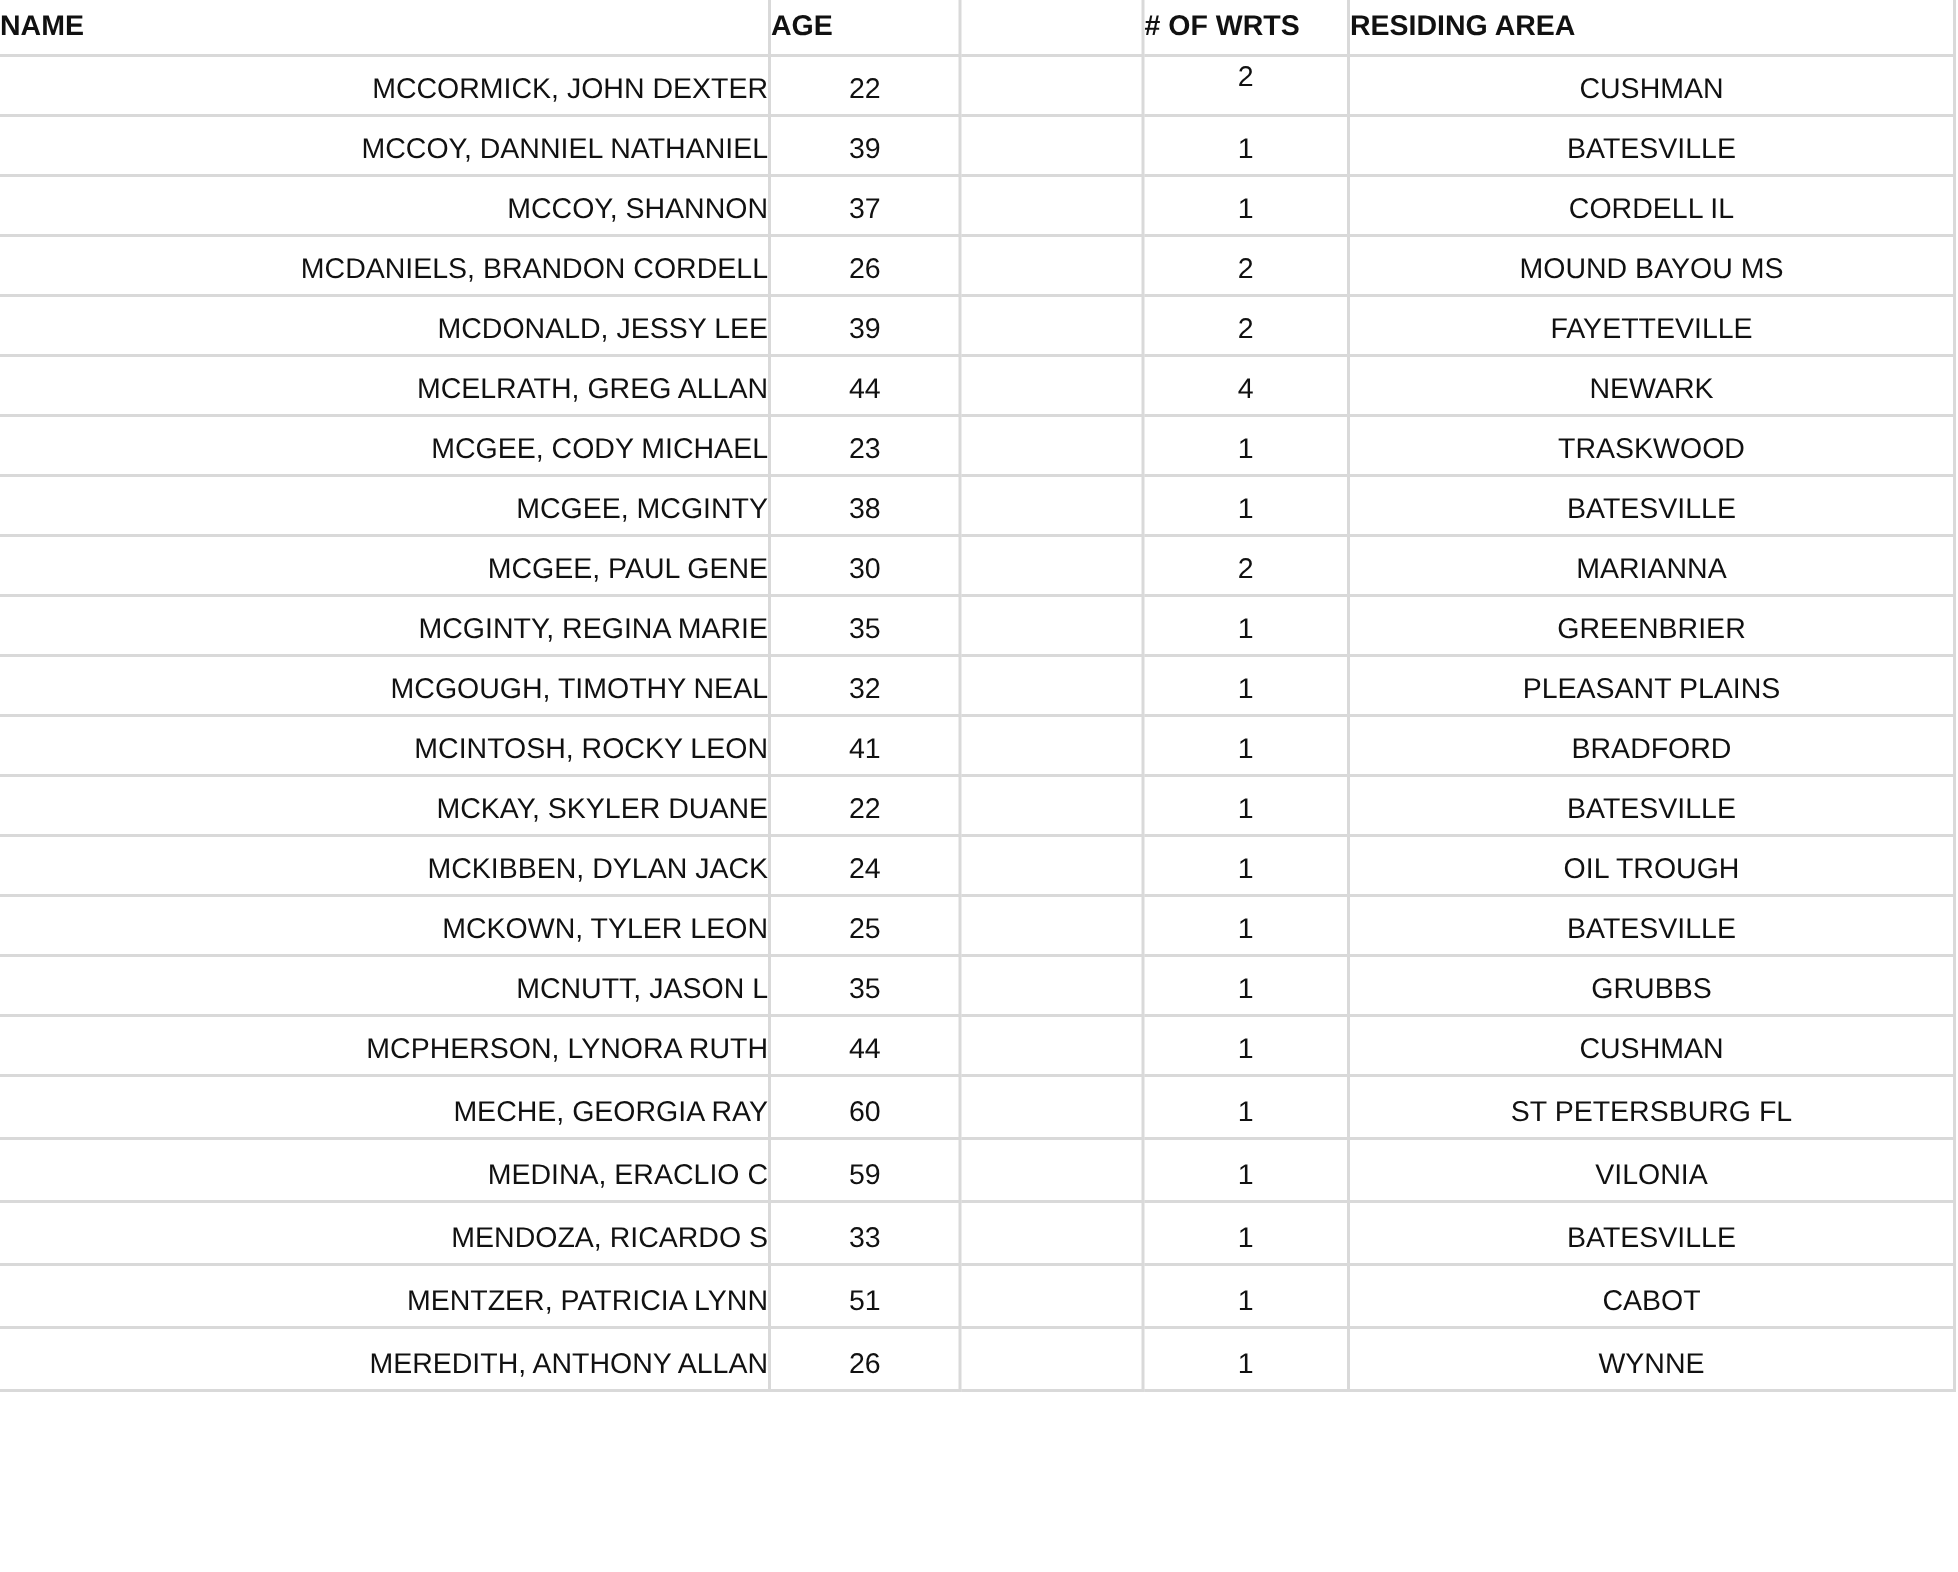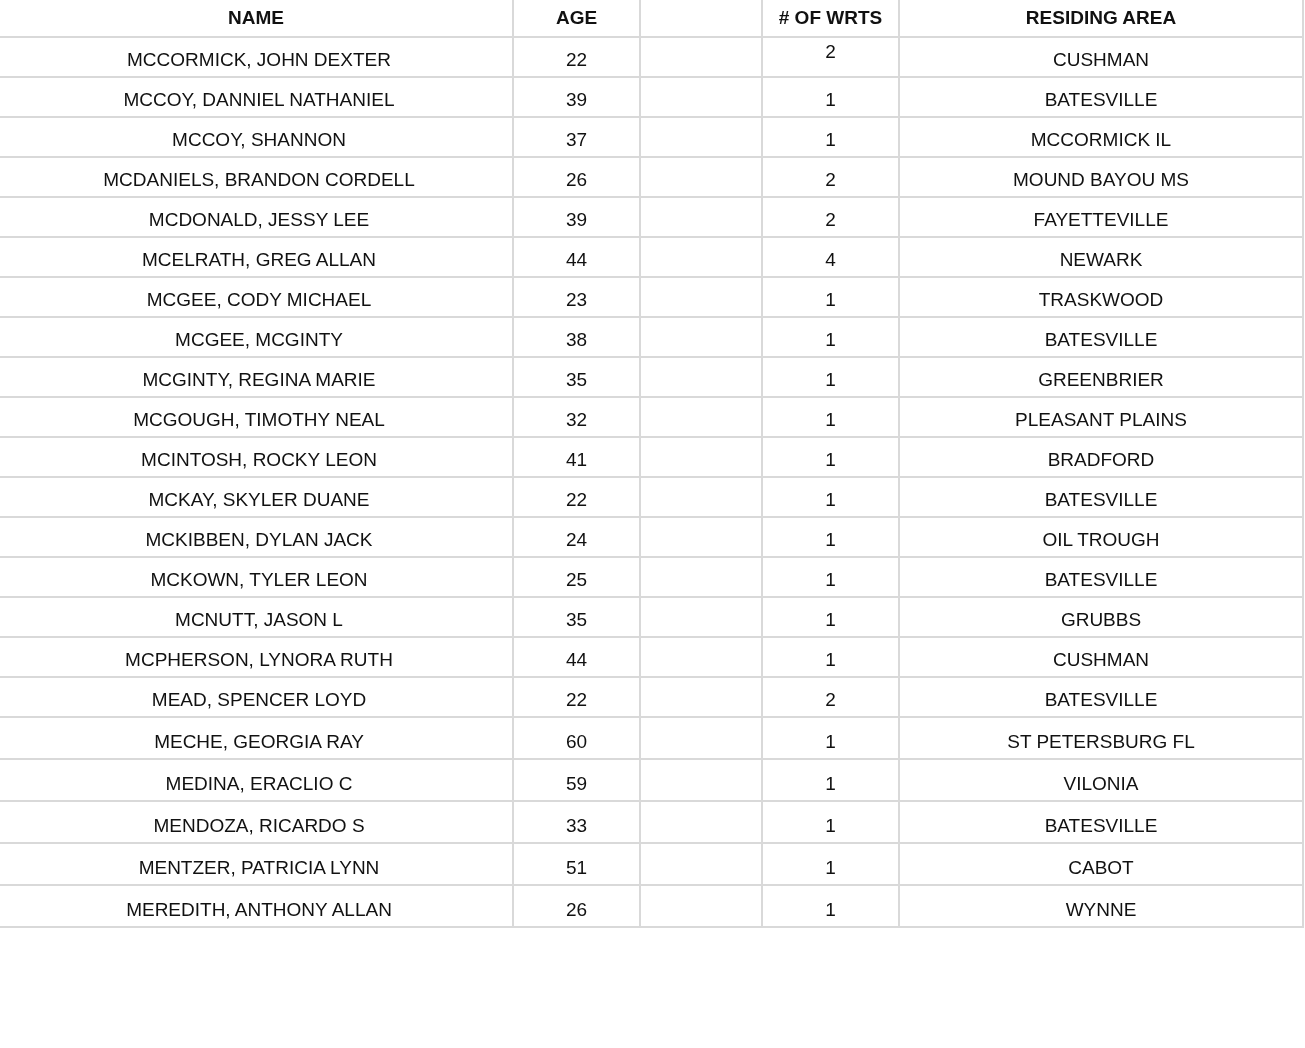--- a/index.html
+++ b/index.html
@@ -1,25 +1,25 @@
 <!DOCTYPE html>
 <html><head>
 <meta charset="utf-8">
 <style>
   html, body { margin: 0; padding: 0; background: #ffffff; }
   body { width: 1305px; height: 1048px; overflow: hidden; position: relative;
          font-family: "Liberation Sans", sans-serif; color: #111; }
   table { border-collapse: collapse; table-layout: fixed; position: absolute; left: 0; top: 0; }
   td, th { border-right: 2px solid #d9d9d9; border-bottom: 2px solid #d9d9d9; padding: 0;
            font-size: 19px; white-space: nowrap; overflow: hidden; }
-  th { height: 36px; font-weight: bold; text-align: center; vertical-align: middle; }
+  th { height: 36px; font-weight: bold; text-align: left; vertical-align: middle; }
   td { vertical-align: bottom; padding-bottom: 5px; }
   tr.r40 td { height: 33px; }
   tr.r42 td { height: 35px; }
-  td.name { text-align: center; padding-left: 6px; }
+  td.name { text-align: right; padding-left: 6px; }
   td.c { text-align: center; }
   td.top { vertical-align: top; padding-top: 3px; padding-bottom: 0; }
   col.c1 { width: 513px; } col.c2 { width: 127px; } col.c3 { width: 122px; }
   col.c4 { width: 137px; } col.c5 { width: 404px; }
 </style>
 </head>
 <body>
 
 <table>
   <colgroup>
@@ -51,21 +51,21 @@
         <td class="c">39</td>
         <td class="c"></td>
         <td class="c">1</td>
         <td class="c">BATESVILLE</td>
       </tr>
       <tr class="r40">
         <td class="name">MCCOY, SHANNON</td>
         <td class="c">37</td>
         <td class="c"></td>
         <td class="c">1</td>
-        <td class="c">MCCORMICK IL</td>
+        <td class="c">CORDELL IL</td>
       </tr>
       <tr class="r40">
         <td class="name">MCDANIELS, BRANDON CORDELL</td>
         <td class="c">26</td>
         <td class="c"></td>
         <td class="c">2</td>
         <td class="c">MOUND BAYOU MS</td>
       </tr>
       <tr class="r40">
         <td class="name">MCDONALD, JESSY LEE</td>
@@ -87,20 +87,27 @@
         <td class="c"></td>
         <td class="c">1</td>
         <td class="c">TRASKWOOD</td>
       </tr>
       <tr class="r40">
         <td class="name">MCGEE, MCGINTY</td>
         <td class="c">38</td>
         <td class="c"></td>
         <td class="c">1</td>
         <td class="c">BATESVILLE</td>
+      </tr>
+      <tr class="r40">
+        <td class="name">MCGEE, PAUL GENE</td>
+        <td class="c">30</td>
+        <td class="c"></td>
+        <td class="c">2</td>
+        <td class="c">MARIANNA</td>
       </tr>
       <tr class="r40">
         <td class="name">MCGINTY, REGINA MARIE</td>
         <td class="c">35</td>
         <td class="c"></td>
         <td class="c">1</td>
         <td class="c">GREENBRIER</td>
       </tr>
       <tr class="r40">
         <td class="name">MCGOUGH, TIMOTHY NEAL</td>
@@ -144,27 +151,20 @@
         <td class="c">1</td>
         <td class="c">GRUBBS</td>
       </tr>
       <tr class="r40">
         <td class="name">MCPHERSON, LYNORA RUTH</td>
         <td class="c">44</td>
         <td class="c"></td>
         <td class="c">1</td>
         <td class="c">CUSHMAN</td>
       </tr>
-      <tr class="r40">
-        <td class="name">MEAD, SPENCER LOYD</td>
-        <td class="c">22</td>
-        <td class="c"></td>
-        <td class="c">2</td>
-        <td class="c">BATESVILLE</td>
-      </tr>
       <tr class="r42">
         <td class="name">MECHE, GEORGIA RAY</td>
         <td class="c">60</td>
         <td class="c"></td>
         <td class="c">1</td>
         <td class="c">ST PETERSBURG FL</td>
       </tr>
       <tr class="r42">
         <td class="name">MEDINA, ERACLIO C</td>
         <td class="c">59</td>

